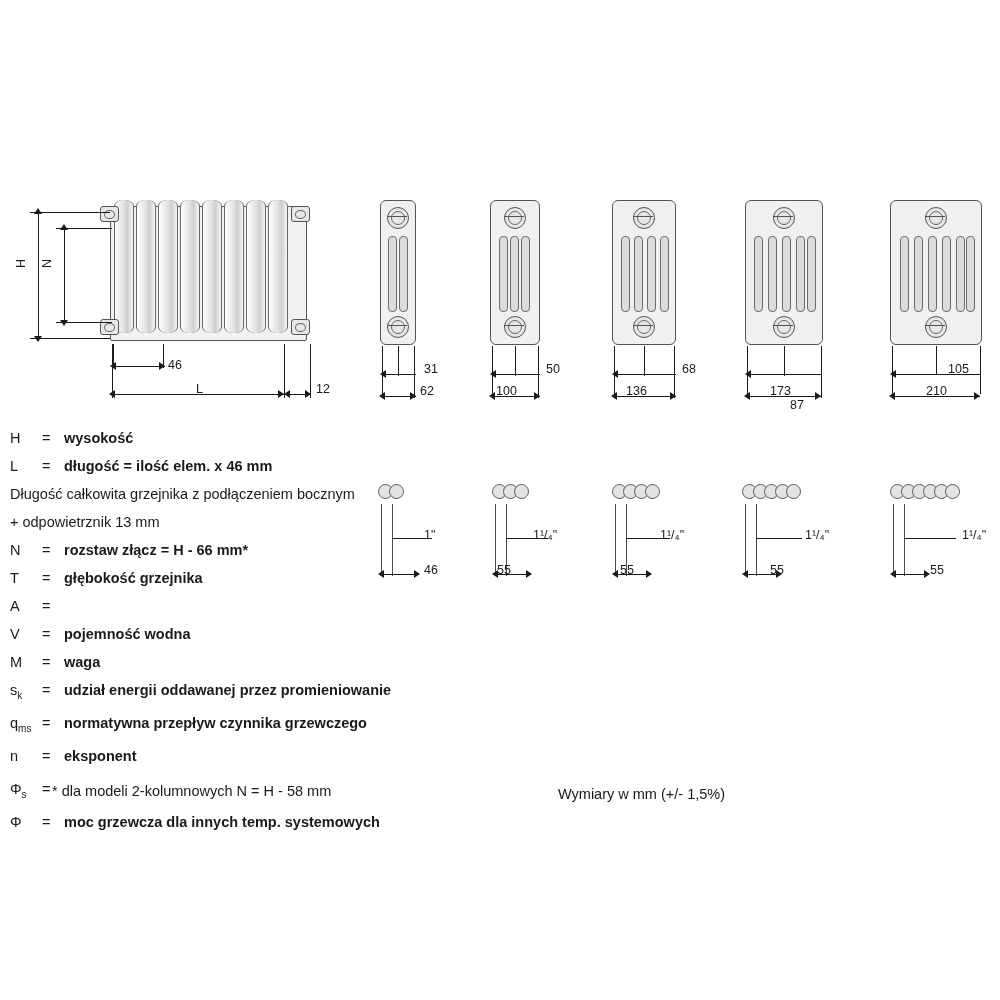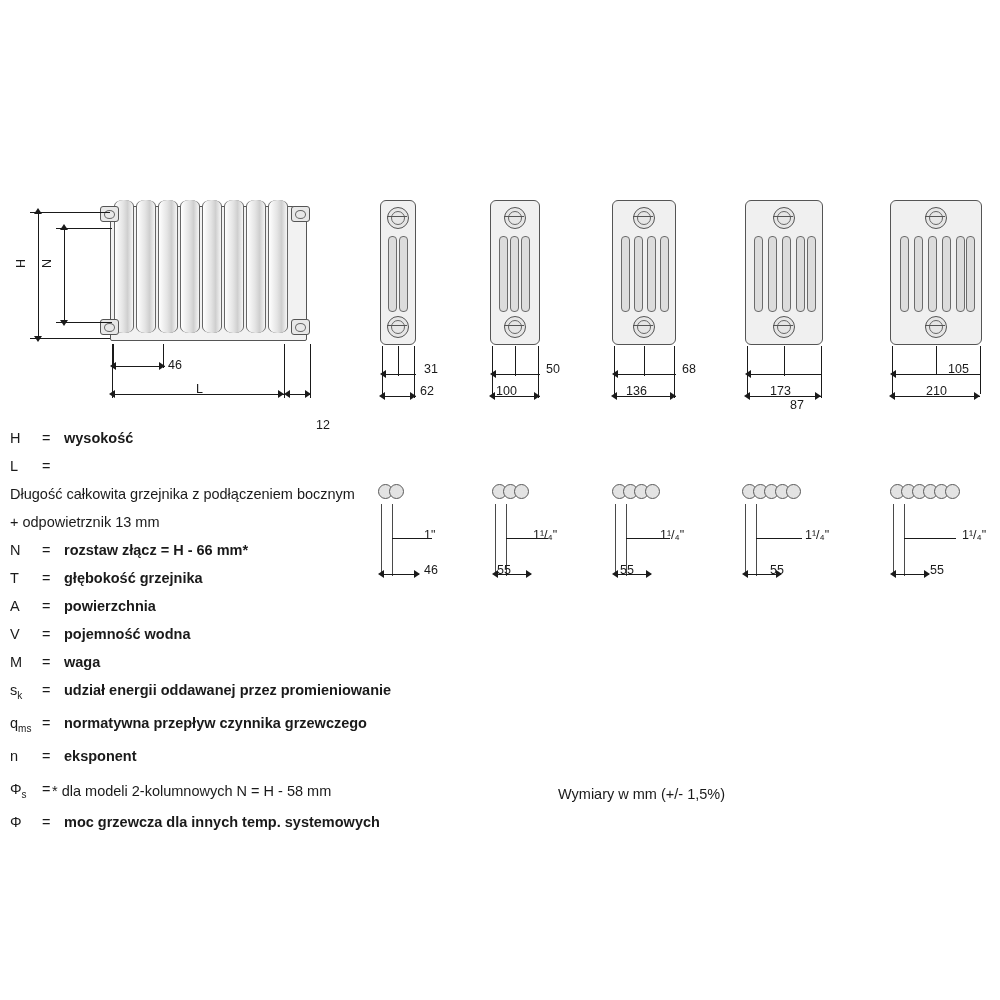--- a/index.html
+++ b/index.html
@@ -135,21 +135,21 @@
   <div class="arw-l" style="left:109px;top:390px;"></div>
   <div class="arw-r" style="left:278px;top:390px;"></div>
   <div class="vline" style="left:112px;top:344px;height:54px;"></div>
   <div class="vline" style="left:284px;top:344px;height:54px;"></div>
   <div class="abs dim" style="left:196px;top:382px;">L</div>
 
   <div class="hline" style="left:286px;top:394px;width:24px;"></div>
   <div class="arw-l" style="left:284px;top:390px;"></div>
   <div class="arw-r" style="left:305px;top:390px;"></div>
   <div class="vline" style="left:310px;top:344px;height:54px;"></div>
-  <div class="abs dim" style="left:316px;top:382px;margin-top:36px;">12</div>
+  <div class="abs dim" style="left:316px;top:382px;">12</div>
 
   <div class="profile" style="left:380px;top:200px;width:36px;height:145px;">
     <div class="prof-body" style="width:34px;height:143px;"></div>
     <div class="prof-port" style="left:7px;top:7px;"></div>
     <div class="prof-port" style="left:7px;top:116px;"></div>
     <div class="prof-tube" style="left:8px;top:36px;height:74px;"></div>
     <div class="prof-tube" style="left:19px;top:36px;height:74px;"></div>
   </div>
   <div class="vline" style="left:382px;top:346px;height:52px;"></div>
   <div class="vline" style="left:414px;top:346px;height:52px;"></div>
@@ -323,41 +323,41 @@
 
     <div class="leg-row">
       <div class="leg-sym">H</div>
       <div class="leg-eq">=</div>
       <div class="leg-txt">wysokość</div>
     </div>
 
     <div class="leg-row">
       <div class="leg-sym">L</div>
       <div class="leg-eq">=</div>
+      <div class="leg-txt">długość = ilość elem. x 46 mm</div>
     </div>
 
     <div class="leg-full">Długość całkowita grzejnika z podłączeniem bocznym</div>
 
 
     <div class="leg-full">+ odpowietrznik 13 mm</div>
 
     <div class="leg-row">
       <div class="leg-sym">N</div>
       <div class="leg-eq">=</div>
       <div class="leg-txt">rozstaw złącz = H - 66 mm*</div>
     </div>
     <div class="leg-row">
       <div class="leg-sym">T</div>
       <div class="leg-eq">=</div>
       <div class="leg-txt">głębokość grzejnika</div>
     </div>
     <div class="leg-row">
       <div class="leg-sym">A</div>
       <div class="leg-eq">=</div>
-      <div class="leg-txt">powierzchnia</div>
     </div>
     <div class="leg-row">
       <div class="leg-sym">V</div>
       <div class="leg-eq">=</div>
       <div class="leg-txt">pojemność wodna</div>
     </div>
     <div class="leg-row">
       <div class="leg-sym">M</div>
       <div class="leg-eq">=</div>
       <div class="leg-txt">waga</div>

